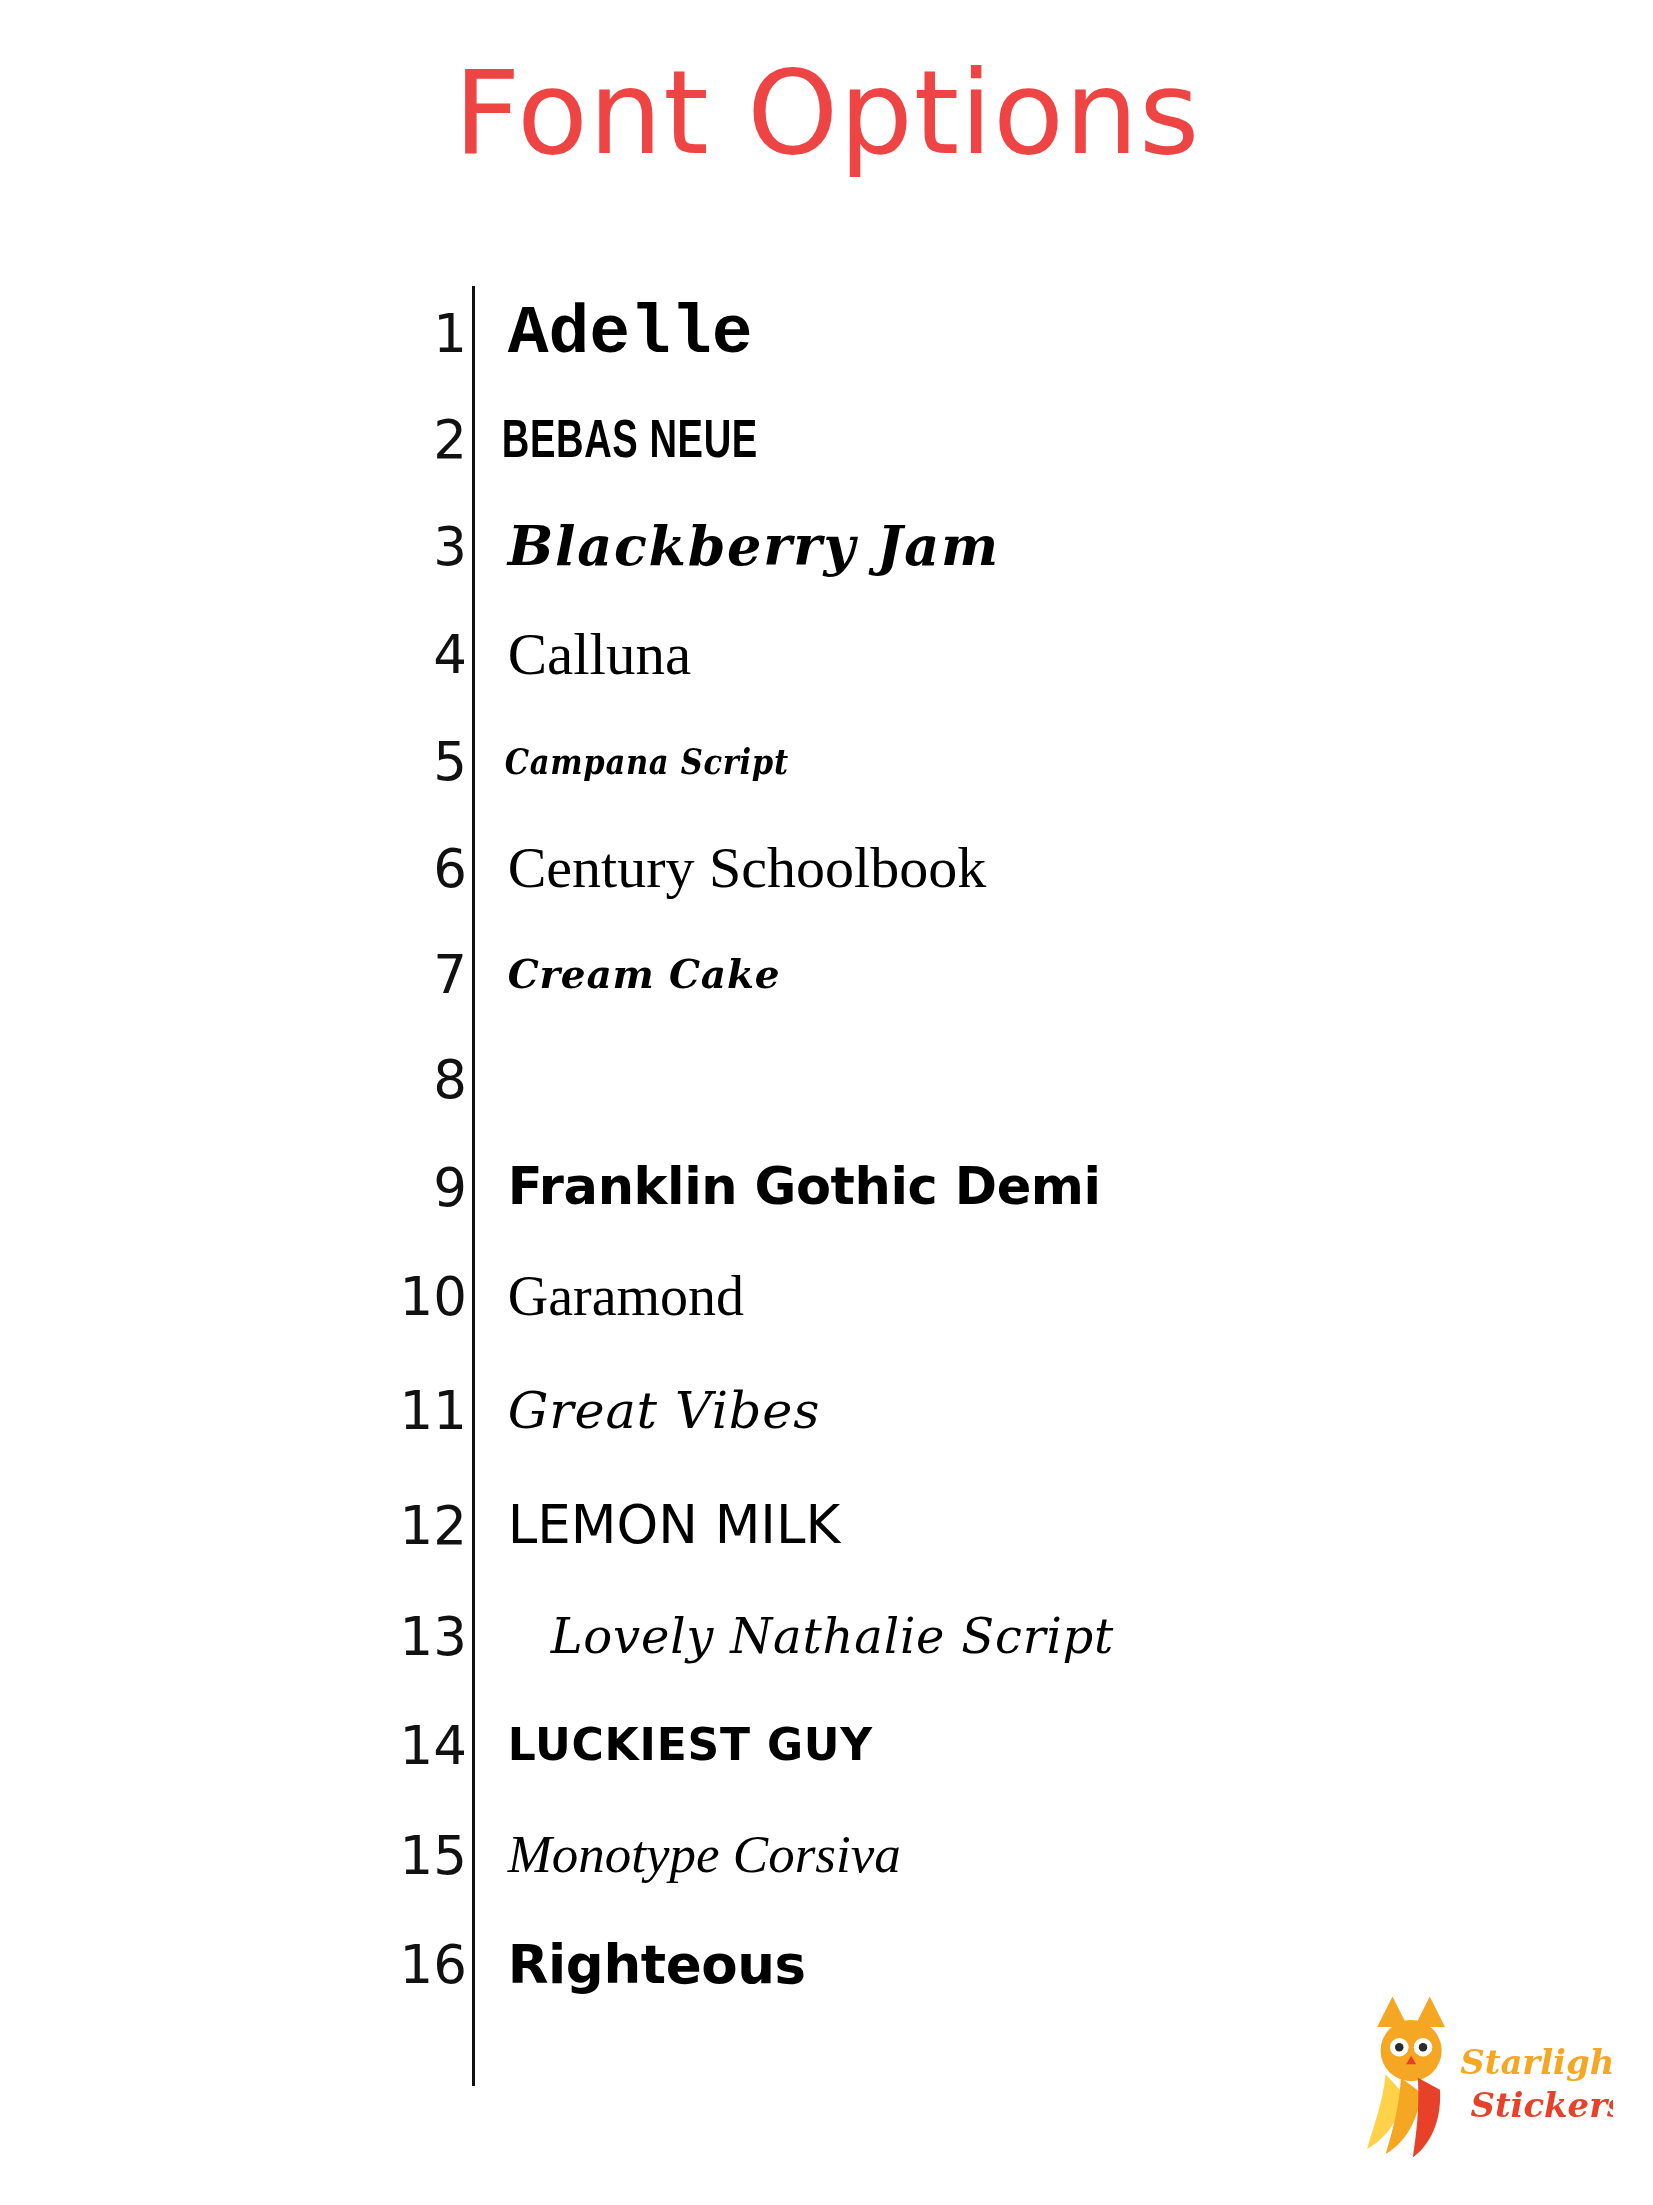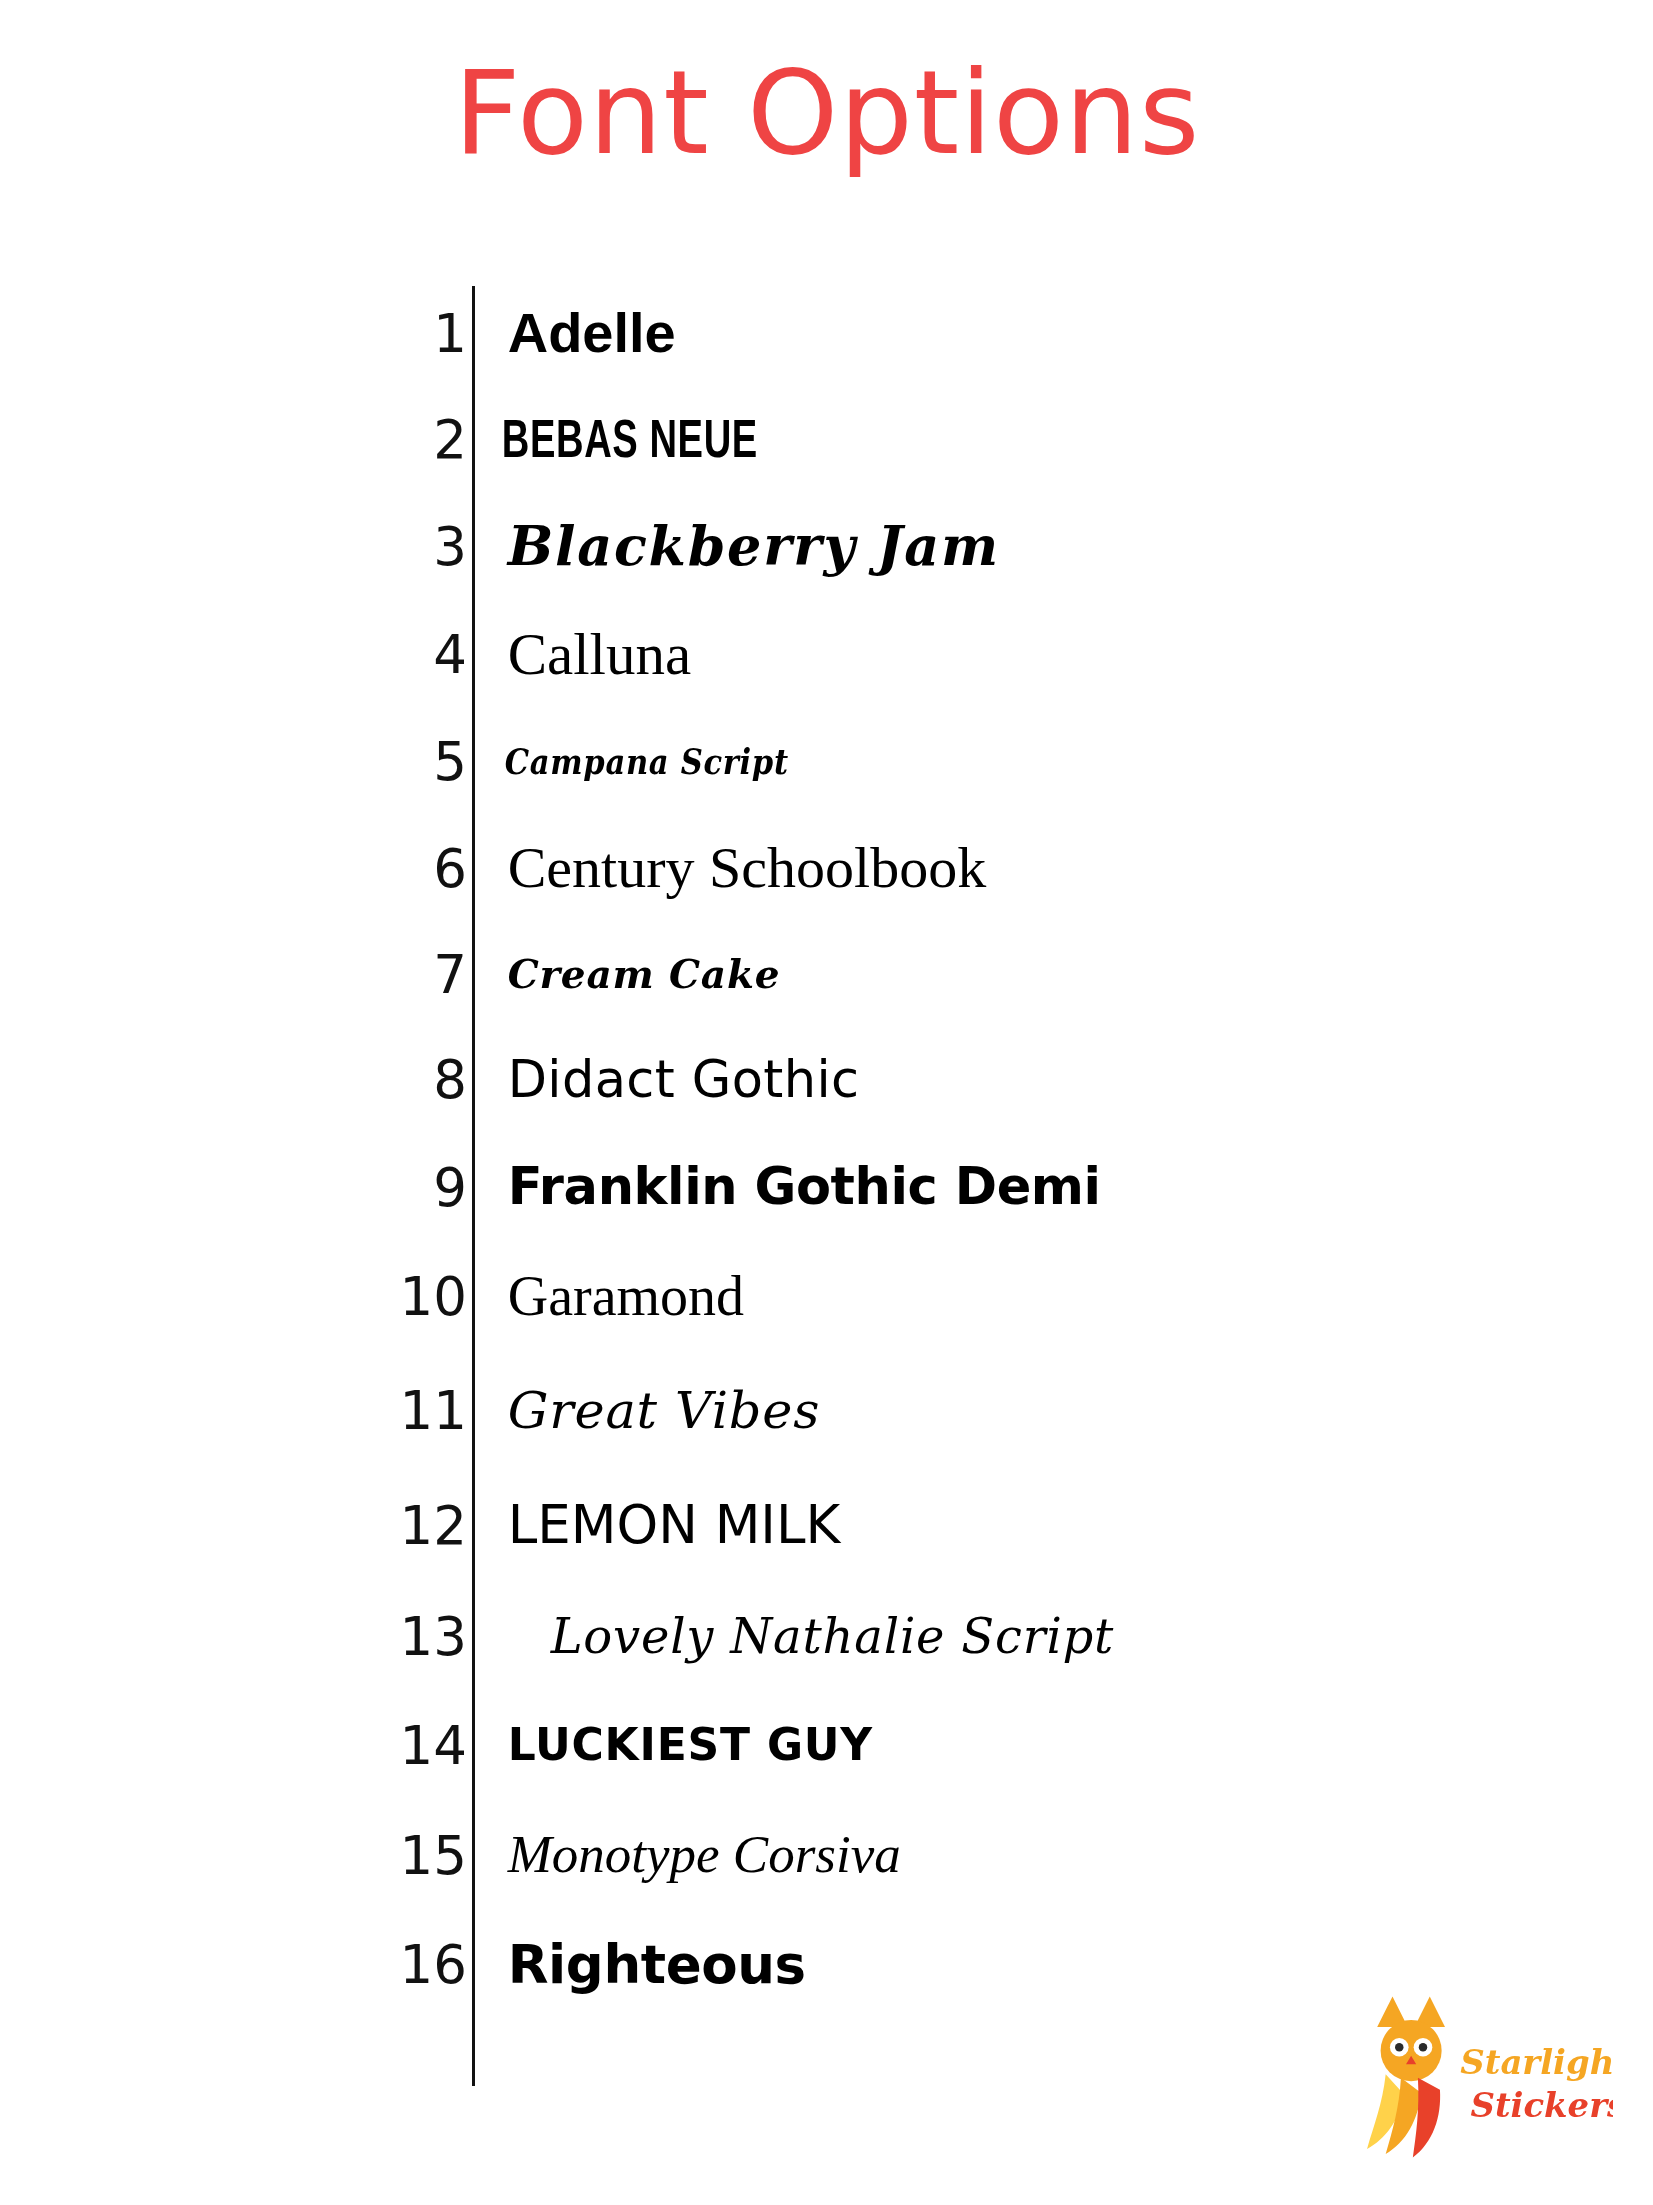--- a/index.html
+++ b/index.html
@@ -68,21 +68,21 @@
   .divider {
     position: absolute;
     top: 286px;
     left: 472px;
     width: 3.4px;
     height: 1800px;
     background: #111111;
   }
 
   
-  .s-adelle      { font-family: Liberation Sans, sans-serif; font-weight: 700; font-size: 56px; letter-spacing: 0px; }
+  .s-adelle      { font-family: Liberation Mono, monospace; font-weight: 700; font-size: 68px; letter-spacing: 0px; }
   .s-bebas       { font-family: "Liberation Sans Narrow", "Liberation Sans", sans-serif;
                    font-weight: 700; font-size: 53px; letter-spacing: 0.8px;
                    transform: scaleX(0.72); transform-origin: left center; }
   .s-blackberry  { font-family: "DejaVu Serif", serif; font-weight: 700; font-style: italic;
                    font-size: 54px; letter-spacing: 1.7px; }
   .s-calluna     { font-family: "Liberation Serif", serif; font-weight: 400; font-size: 59px; }
   .s-campana     { font-family: "DejaVu Serif", serif; font-weight: 700; font-style: italic;
                    font-size: 36px; letter-spacing: 0.8px;
                    transform: scaleX(0.85); transform-origin: left center; }
   .s-century     { font-family: "Liberation Serif", serif; font-weight: 400; font-size: 58px; }
@@ -167,21 +167,20 @@
     <span class="row-sample s-century">Century Schoolbook</span>
   </div>
 
   <div class="font-row r7">
     <span class="row-number">7</span>
     <span class="row-sample s-creamcake">Cream Cake</span>
   </div>
 
   <div class="font-row r8">
     <span class="row-number">8</span>
-    <span class="row-sample s-didact">Didact Gothic</span>
   </div>
 
   <div class="font-row r9">
     <span class="row-number">9</span>
     <span class="row-sample s-franklin">Franklin Gothic Demi</span>
   </div>
 
   <div class="font-row r10">
     <span class="row-number">10</span>
     <span class="row-sample s-garamond">Garamond</span>

